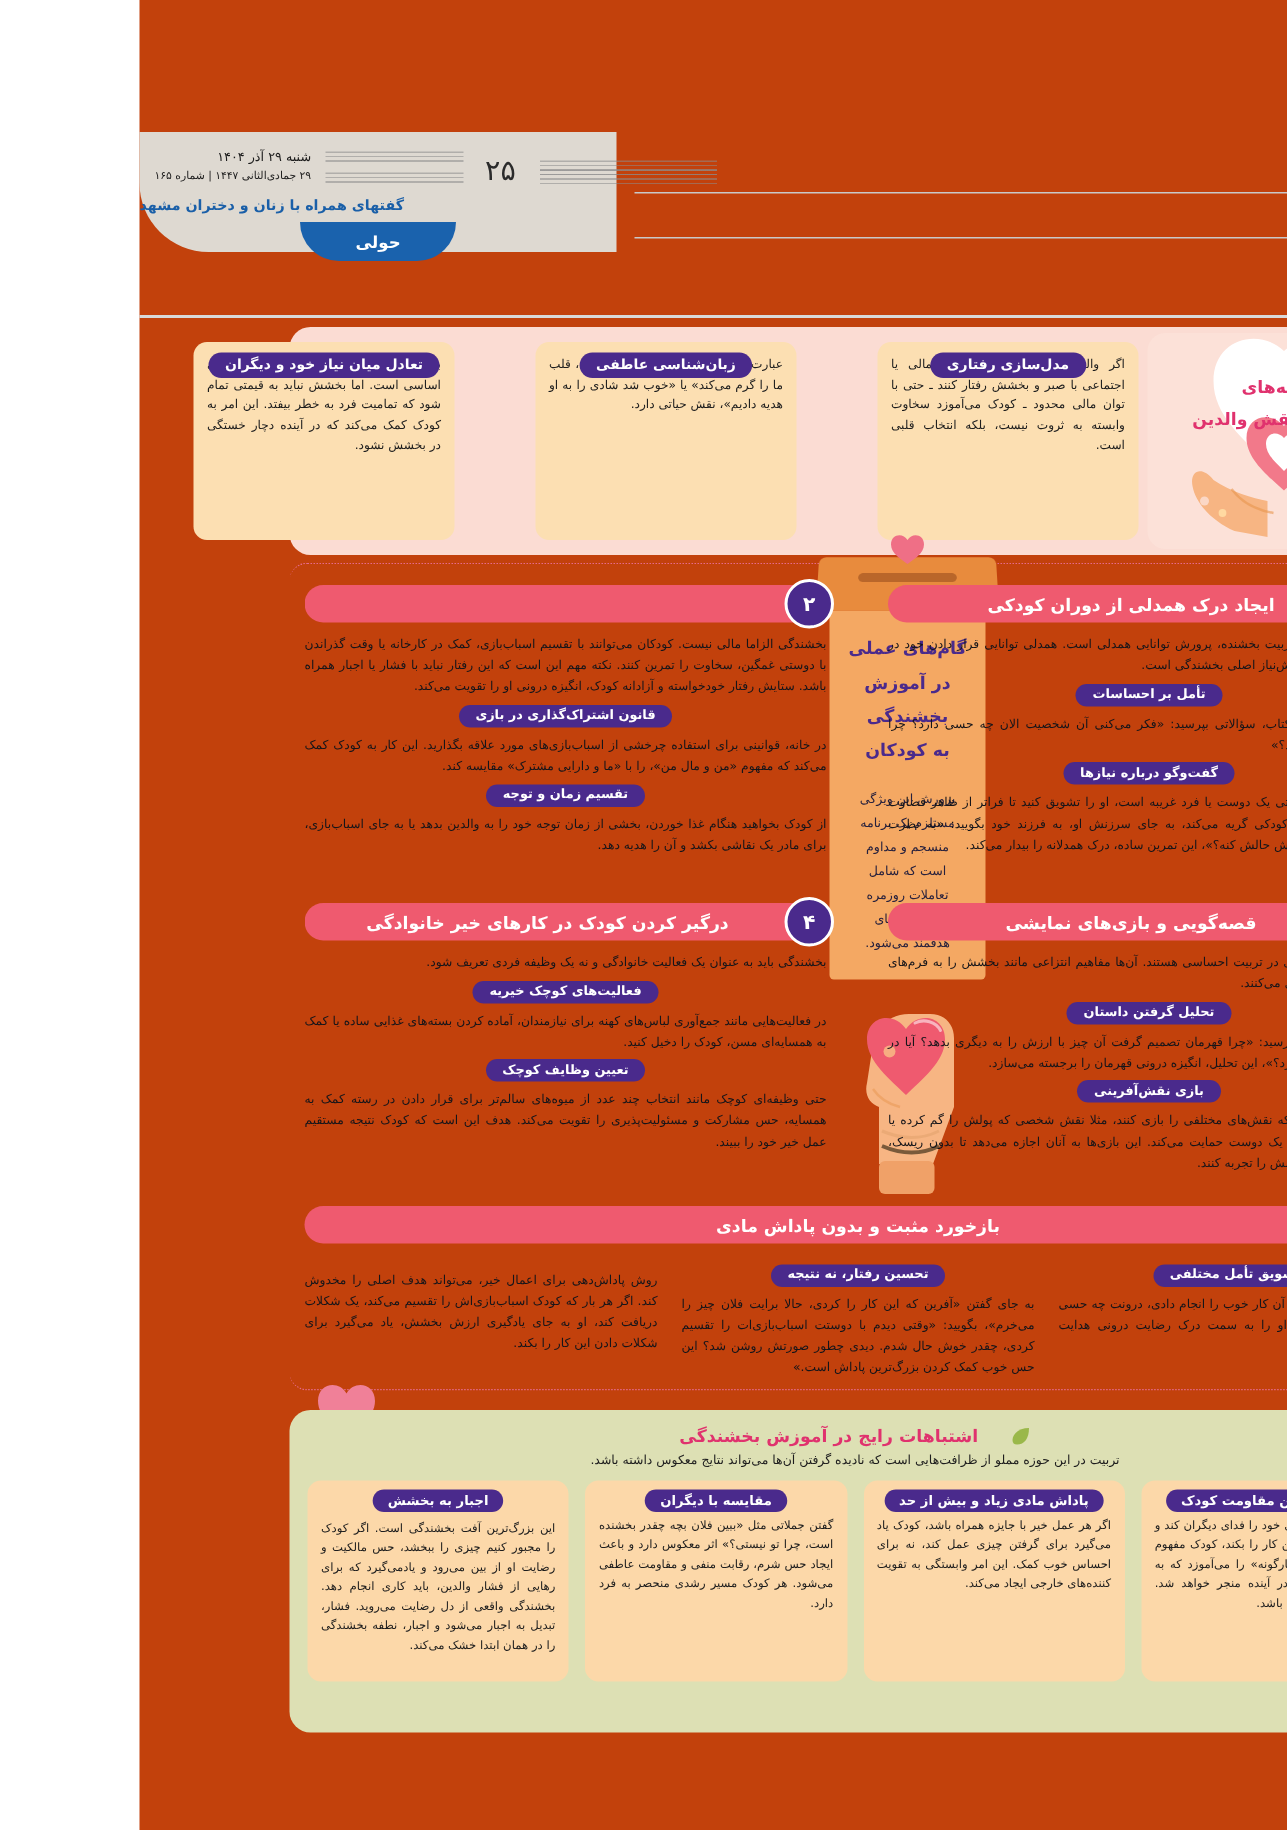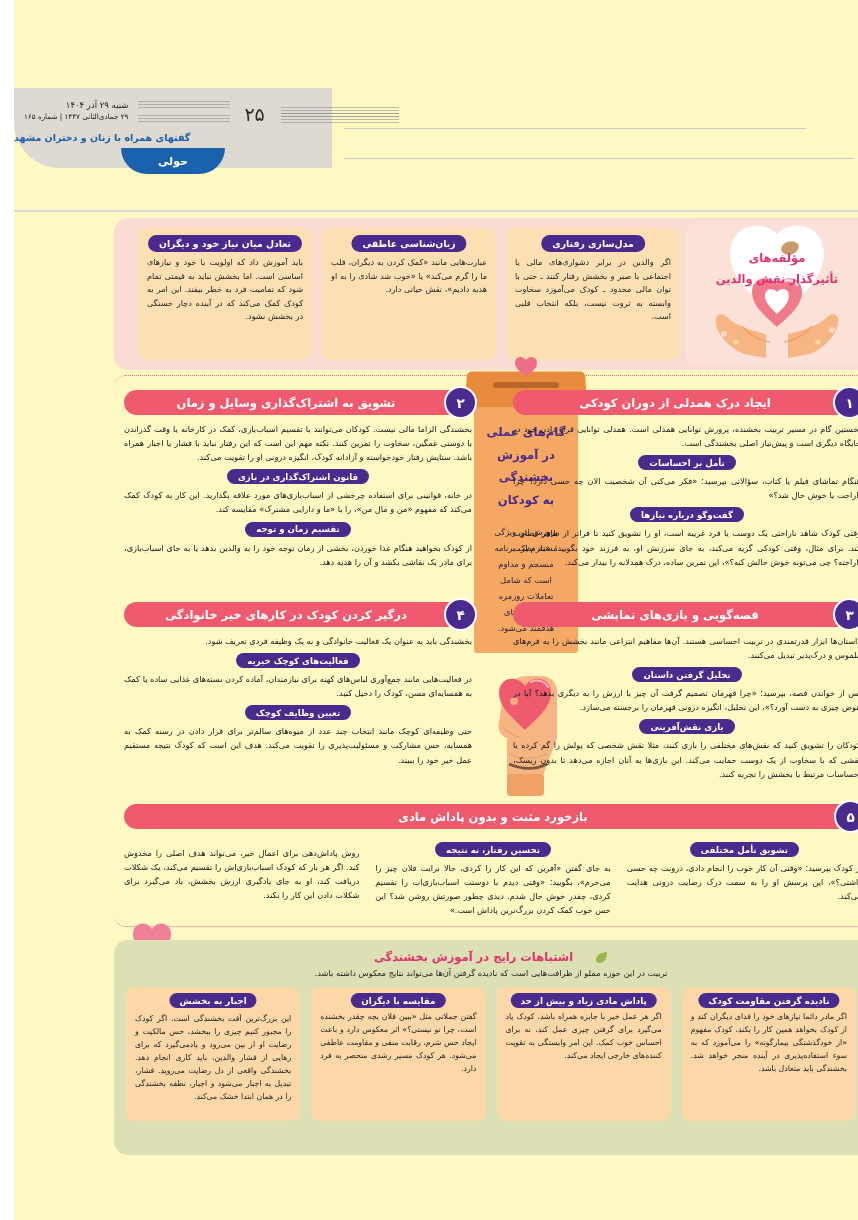--- a/index.html
+++ b/index.html
@@ -4,21 +4,21 @@
 <title>صفحه ۲۵</title>
 <style>
   * { box-sizing: border-box; margin: 0; padding: 0; }
   html, body {
     width: 858px; height: 1220px;
     background: #ffffff;
     font-family: "DejaVu Sans", "Liberation Sans", sans-serif;
     direction: rtl;
     overflow: hidden;
   }
-  .page { position: relative; width: 844px; height: 1220px; background:#fef9c3; }
+  .page { position: relative; width: 765px; height: 1220px; background:#c2410c; }
 
   
   .masthead {
     position: absolute; left: 0; top: 88px;
     width: 318px; height: 80px;
     background: #ded9d1;
     border-top-right-radius: 0;
     border-bottom-left-radius: 46px;
   }
   .masthead-inner {
@@ -65,21 +65,21 @@
   }
   .hero-title {
     position:absolute; top:26px; right:0; left:0; text-align:center;
     color:#e0326e; font-size:11.5px; font-weight:bold; line-height:1.85; z-index:4;
   }
   .hero-title .l2{ font-size:11.5px; }
 
   .top-cards { position:absolute; right:192px; top:10px; display:flex; gap:10px; }
   .tcard {
     width:174px; height:132px; background:#fcdfb2; border-radius:9px;
-    padding:28px 9px 8px; position:relative;
+    padding:8px 9px 8px; position:relative;margin-left:44px;
   }
   .tcard-title {
     position:absolute; top:7px; left:50%; transform:translateX(-50%);
     background:#4a2a8c; color:#fff; font-size:9.3px; font-weight:bold;
     border-radius:11px; padding:3px 11px; white-space:nowrap;
   }
   .tcard-body { font-size:8.1px; line-height:1.68; color:#1d1d1d; text-align:justify; }
 
   
   .main-area {
@@ -311,21 +311,20 @@
       <div class="sec-body" style="margin-top:1px">پس از خواندن قصه، بپرسید: «چرا قهرمان تصمیم گرفت آن چیز با ارزش را به دیگری بدهد؟ آیا در عوض چیزی به دست آورد؟»، این تحلیل، انگیزه درونی قهرمان را برجسته می‌سازد.</div>
       <div class="sub-center">
         <span class="sublabel">بازی نقش‌آفرینی</span>
       </div>
       <div class="sec-body" style="margin-top:1px">کودکان را تشویق کنید که نقش‌های مختلفی را بازی کنند، مثلا نقش شخصی که پولش را گم کرده یا نقشی که با سخاوت از یک دوست حمایت می‌کند. این بازی‌ها به آنان اجازه می‌دهد تا بدون ریسک، احساسات مرتبط با بخشش را تجربه کنند.</div>
     </div>
 
     <div class="sec" style="left:10px; top:14px; width:348px;">
       <div class="sec-head">
         <div class="sec-num">۲</div>
-        <div class="sec-title">تشویق به اشتراک‌گذاری وسایل و زمان</div>
       </div>
       <div class="sec-body">بخشندگی الزاما مالی نیست. کودکان می‌توانند با تقسیم اسباب‌بازی، کمک در کارخانه یا وقت گذراندن با دوستی غمگین، سخاوت را تمرین کنند. نکته مهم این است که این رفتار نباید با فشار یا اجبار همراه باشد. ستایش رفتار خودخواسته و آزادانه کودک، انگیزه درونی او را تقویت می‌کند.</div>
       <div class="sub-center">
         <span class="sublabel">قانون اشتراک‌گذاری در بازی</span>
       </div>
       <div class="sec-body" style="margin-top:1px">در خانه، قوانینی برای استفاده چرخشی از اسباب‌بازی‌های مورد علاقه بگذارید. این کار به کودک کمک می‌کند که مفهوم «من و مال من»، را با «ما و دارایی مشترک» مقایسه کند.</div>
       <div class="sub-center">
         <span class="sublabel">تقسیم زمان و توجه</span>
       </div>
       <div class="sec-body" style="margin-top:1px">از کودک بخواهید هنگام غذا خوردن، بخشی از زمان توجه خود را به والدین بدهد یا به جای اسباب‌بازی، برای مادر یک نقاشی بکشد و آن را هدیه دهد.</div>

